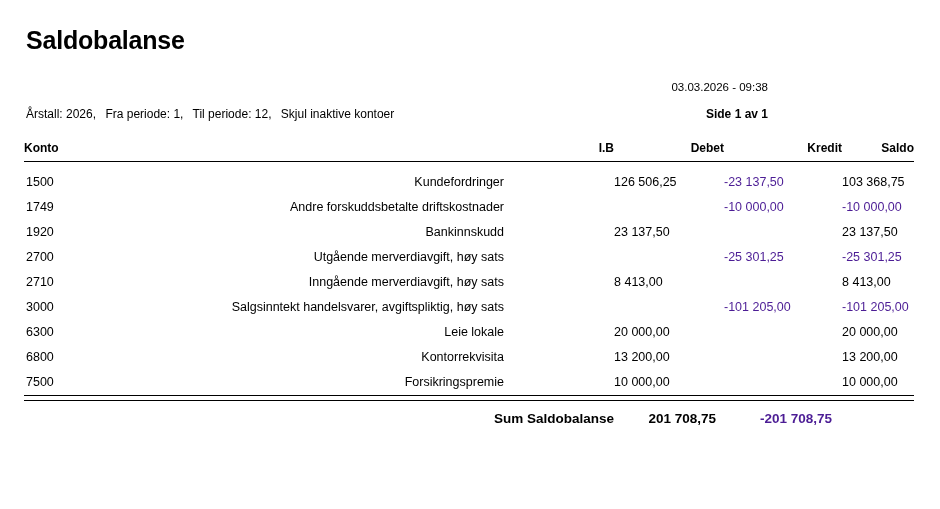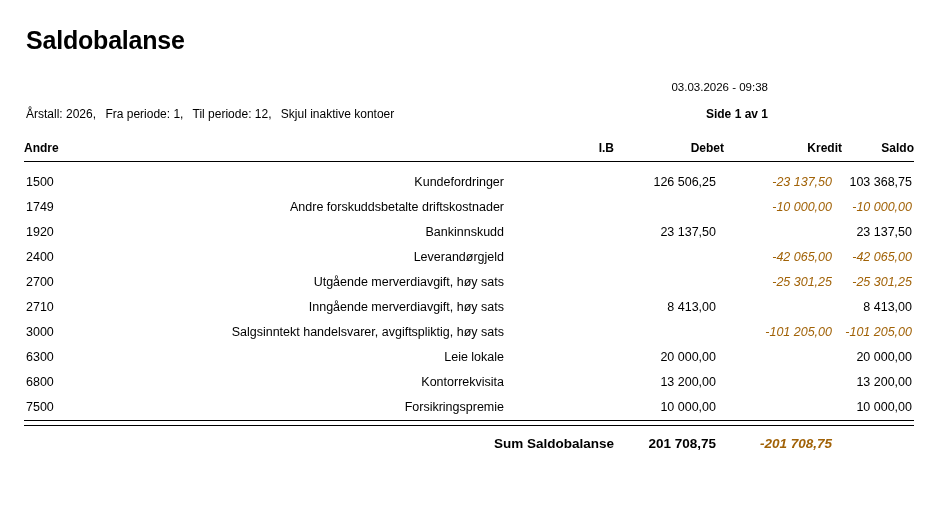--- a/index.html
+++ b/index.html
@@ -84,25 +84,25 @@
   th.kredit-h { text-align: right; width: 118px; padding-right: 10px;}
   th.saldo-h { text-align: right; width: 72px; padding-right: 2px;}
   tbody tr td {
     font-size: 12.5px;
     padding: 5.5px 0 5.5px 0;
     vertical-align: middle;
   }
   tbody tr:first-child td { padding-top: 13px; }
   td.konto { text-align: left; padding-left: 2px; }
   td.name { text-align: right; }
-  td.num { text-align: right; }
+  td.num { }
   td.debet { padding-right: 8px; }
   td.kredit { padding-right: 10px; }
   td.saldo-c { padding-right: 2px; }
-  .neg { color: #a16207; font-style: italic; }
+  .neg { color: #4c1d95; }
   tfoot tr { border-top: 1.5px solid #000000; }
   tfoot td {
     font-size: 13.5px;
     font-weight: bold;
     padding: 10px 0 0 0;
     vertical-align: middle;
   }
   tfoot td.sum-label { text-align: right; padding-left: 2px; }
   tfoot td.sum-debet { text-align: right; padding-right: 8px; }
   tfoot td.sum-kredit { text-align: right; padding-right: 10px; }
@@ -125,21 +125,21 @@
       <span class="param">Fra periode: 1,</span>
       <span class="param">Til periode: 12,</span>
       <span class="param">Skjul inaktive kontoer</span>
     </div>
     <div class="page-num">Side 1 av 1</div>
   </div>
 
   <table class="saldo">
     <thead>
       <tr>
-        <th class="konto-h">Andre</th>
+        <th class="konto-h">Konto</th>
         <th class="name-h"></th>
         <th class="ib-h">I.B</th>
         <th class="debet-h">Debet</th>
         <th class="kredit-h">Kredit</th>
         <th class="saldo-h">Saldo</th>
       </tr>
     </thead>
     <tbody id="table-body">
         <tr>
           <td class="konto">1500</td>
@@ -157,28 +157,20 @@
           <td class="num kredit neg">-10 000,00</td>
           <td class="num saldo-c neg">-10 000,00</td>
         </tr>
         <tr>
           <td class="konto">1920</td>
           <td class="name">Bankinnskudd</td>
           <td class="num"></td>
           <td class="num debet">23 137,50</td>
           <td class="num kredit"></td>
           <td class="num saldo-c">23 137,50</td>
-        </tr>
-        <tr>
-          <td class="konto">2400</td>
-          <td class="name">Leverandørgjeld</td>
-          <td class="num"></td>
-          <td class="num debet"></td>
-          <td class="num kredit neg">-42 065,00</td>
-          <td class="num saldo-c neg">-42 065,00</td>
         </tr>
         <tr>
           <td class="konto">2700</td>
           <td class="name">Utgående merverdiavgift, høy sats</td>
           <td class="num"></td>
           <td class="num debet"></td>
           <td class="num kredit neg">-25 301,25</td>
           <td class="num saldo-c neg">-25 301,25</td>
         </tr>
         <tr>

